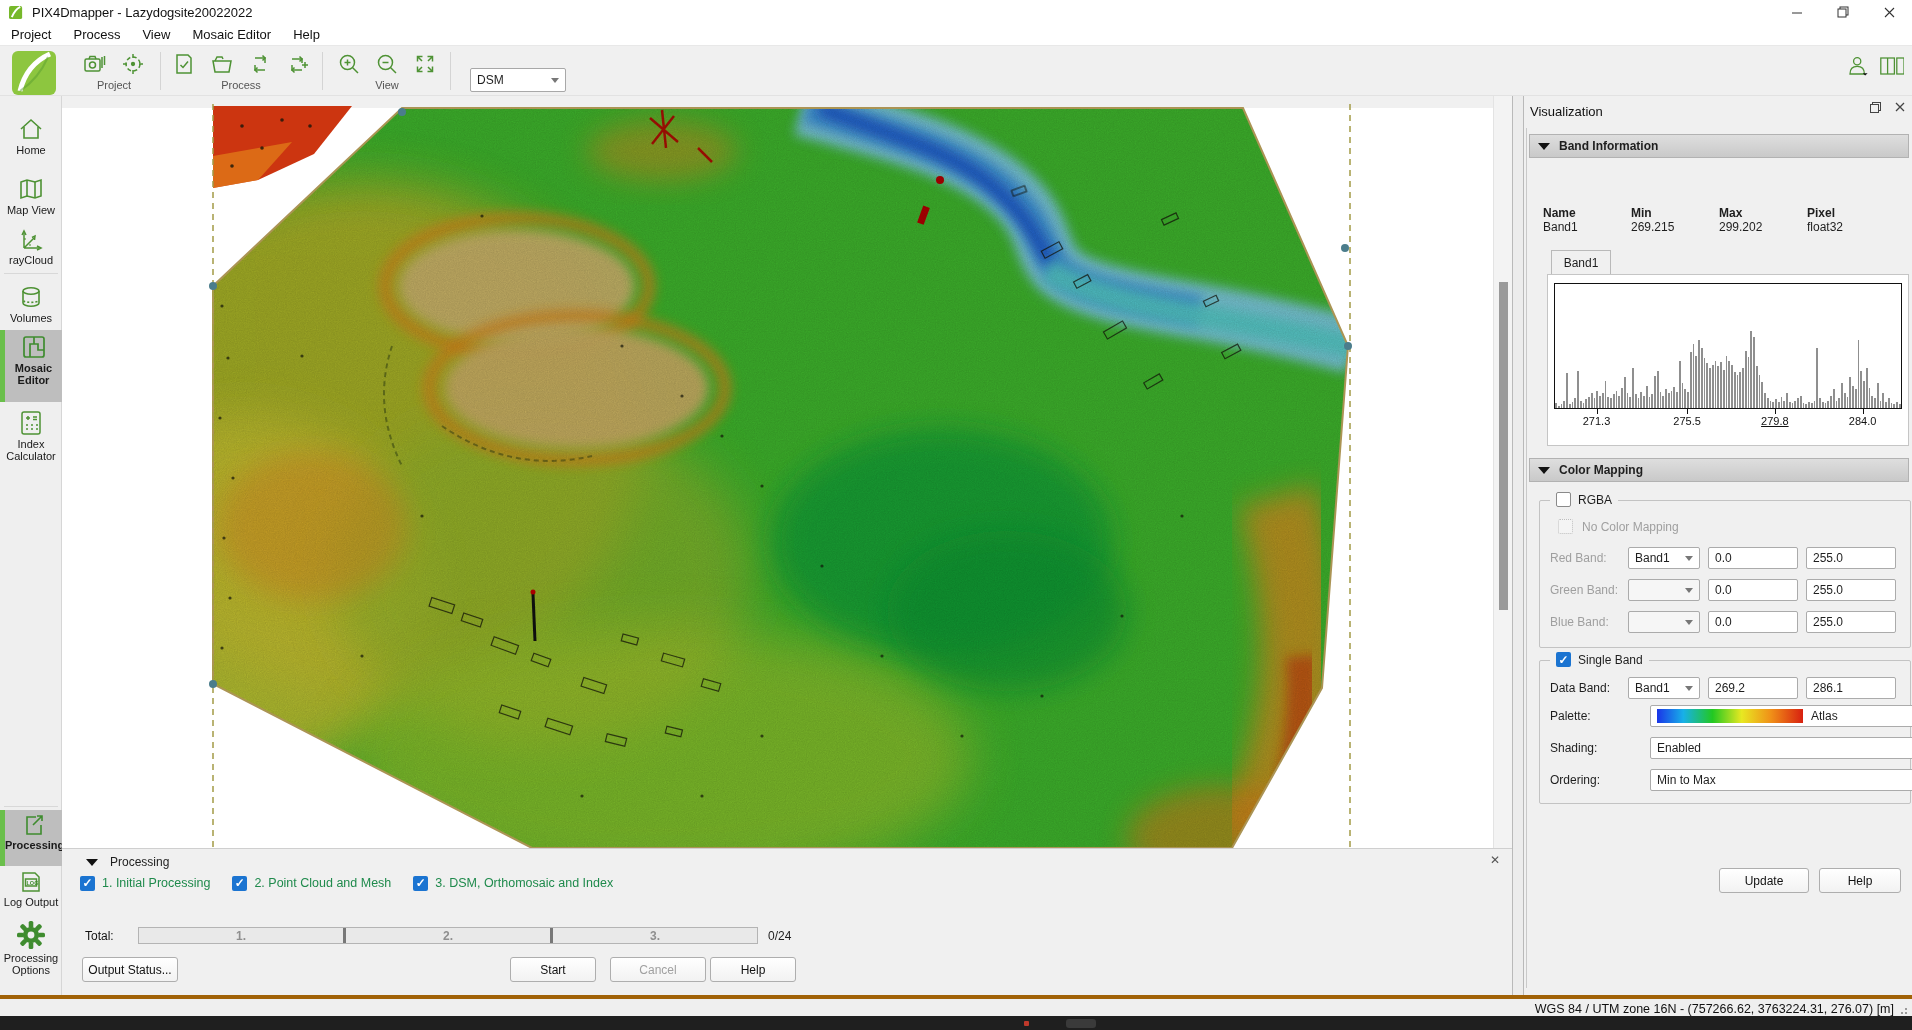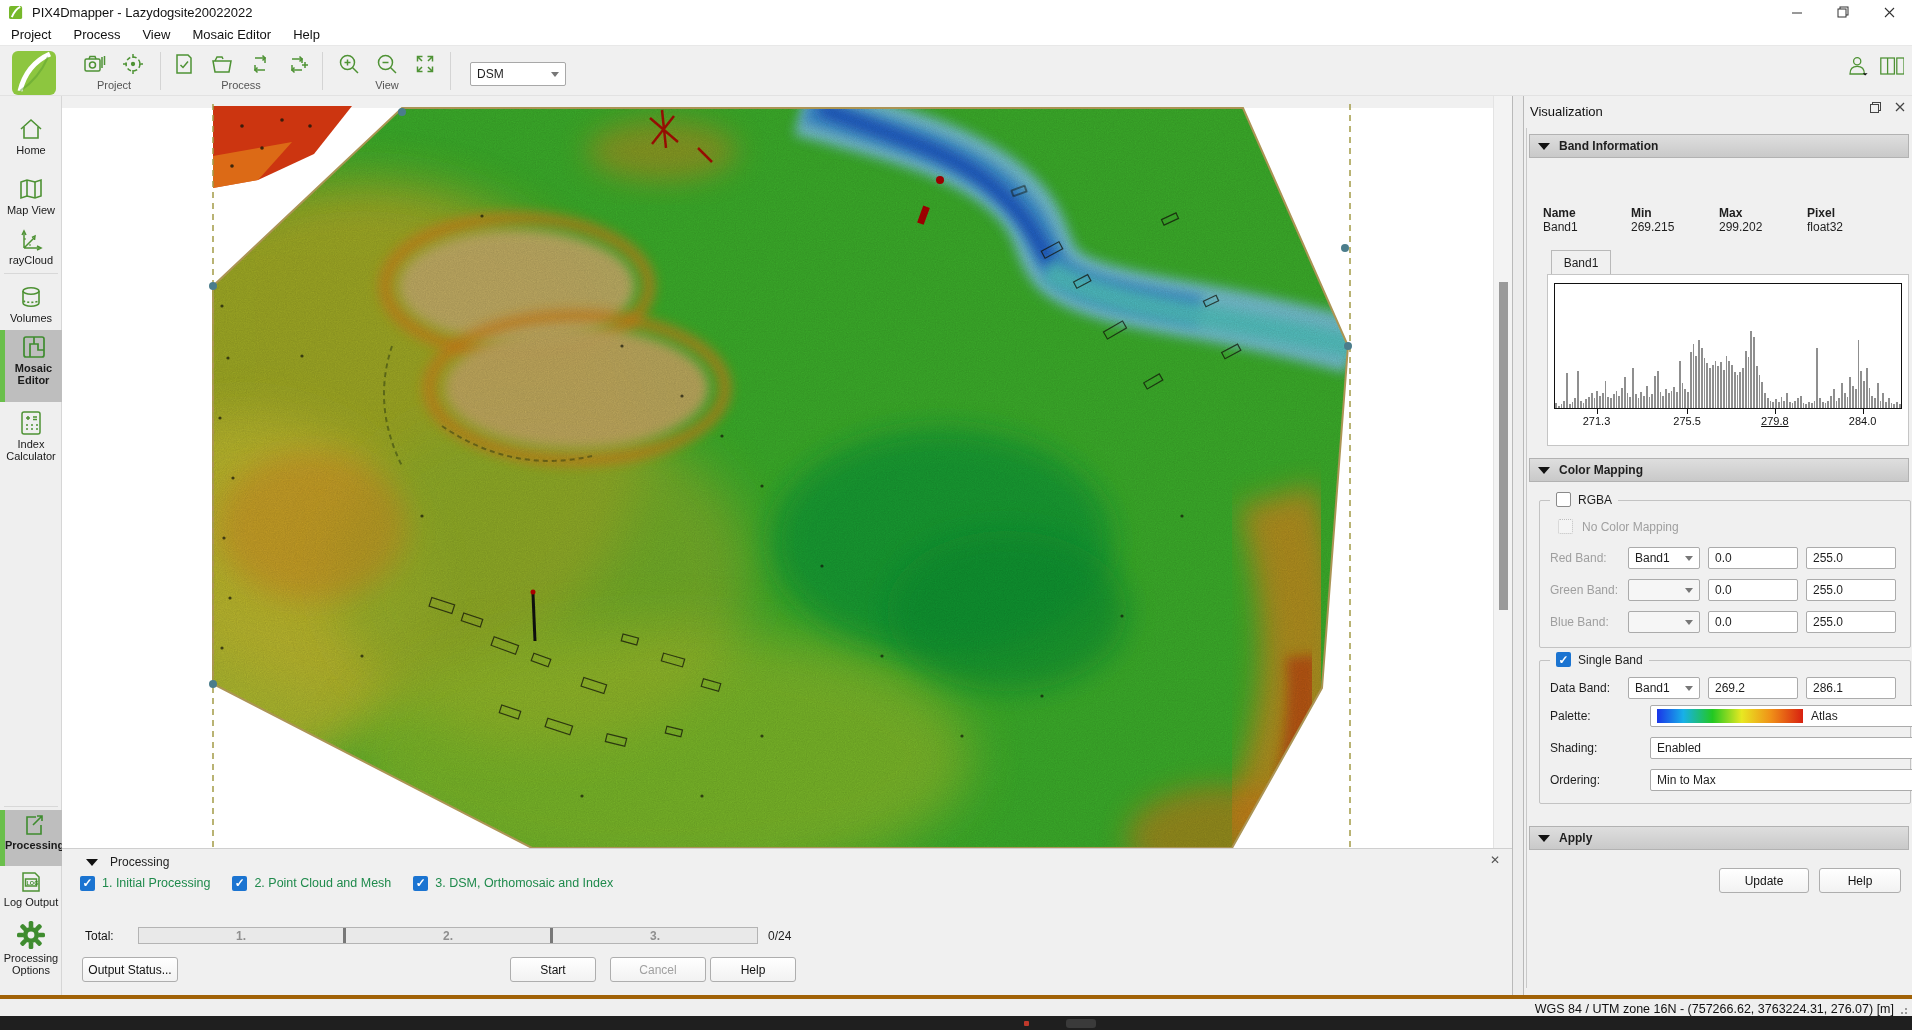--- a/index.html
+++ b/index.html
@@ -238,21 +238,21 @@
               <path d="M9 15 L4.5 19.5 M4.5 14.5 V19.5 H9.5"></path>
               <path d="M15 15 L19.5 19.5 M19.5 14.5 V19.5 H14.5"></path>
             </svg>
           </span>
       </div>
       <div class="glabel">View</div>
     </div>
     <div class="tsep" style="left:450px;"></div>
 
     <div class="tgroup" style="left:458px; width:120px;">
-      <div class="mosaic-dd" style="margin:10px auto;">
+      <div class="mosaic-dd" style="margin:16px auto;">
         <span>DSM</span>
         <i class="chev"></i>
       </div>
       <div class="glabel">Edit Mosaic</div>
     </div>
 
     <div class="tb-right">
       <span class="ticon">
           <svg class="icon" width="30" height="30" viewBox="0 0 30 30" stroke="#4e9234" fill="none" stroke-width="1.6">
             <circle cx="14" cy="9" r="4.5"></circle>
@@ -732,24 +732,20 @@
               </div>
           </div>
           <div class="crow" style="left:10px; top:112px; width:352px;">
             <span class="lbl">Ordering:</span>
             <div class="dd dd-wide">
                 <span>Min to Max</span>
               </div>
           </div>
         </div>
 
-        <div class="secbar" style="top:698px;">
-            <i class="tri"></i>
-            <span>Apply</span>
-          </div>
         <div class="btn" style="position:absolute; left:192px; top:740px; width:90px;">Update</div>
         <div class="btn" style="position:absolute; left:292px; top:740px; width:82px;">Help</div>
       </div>
     </div>
 
     <div class="procpanel">
       <div class="pp-head">
           <i class="tri"></i>
           <span>Processing</span>
         </div>

